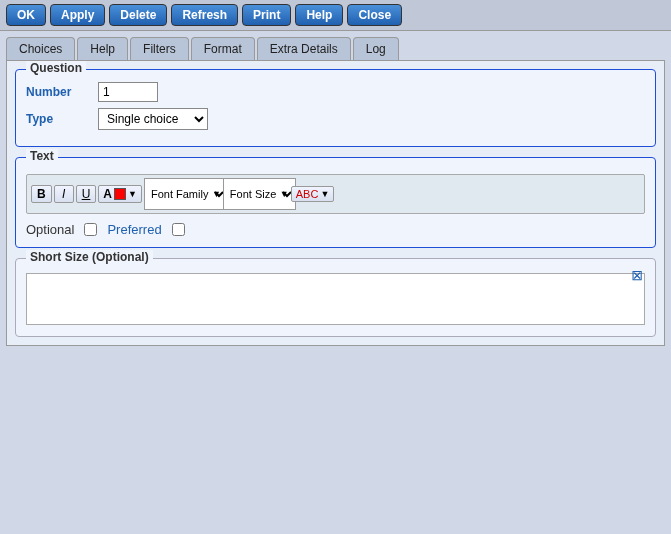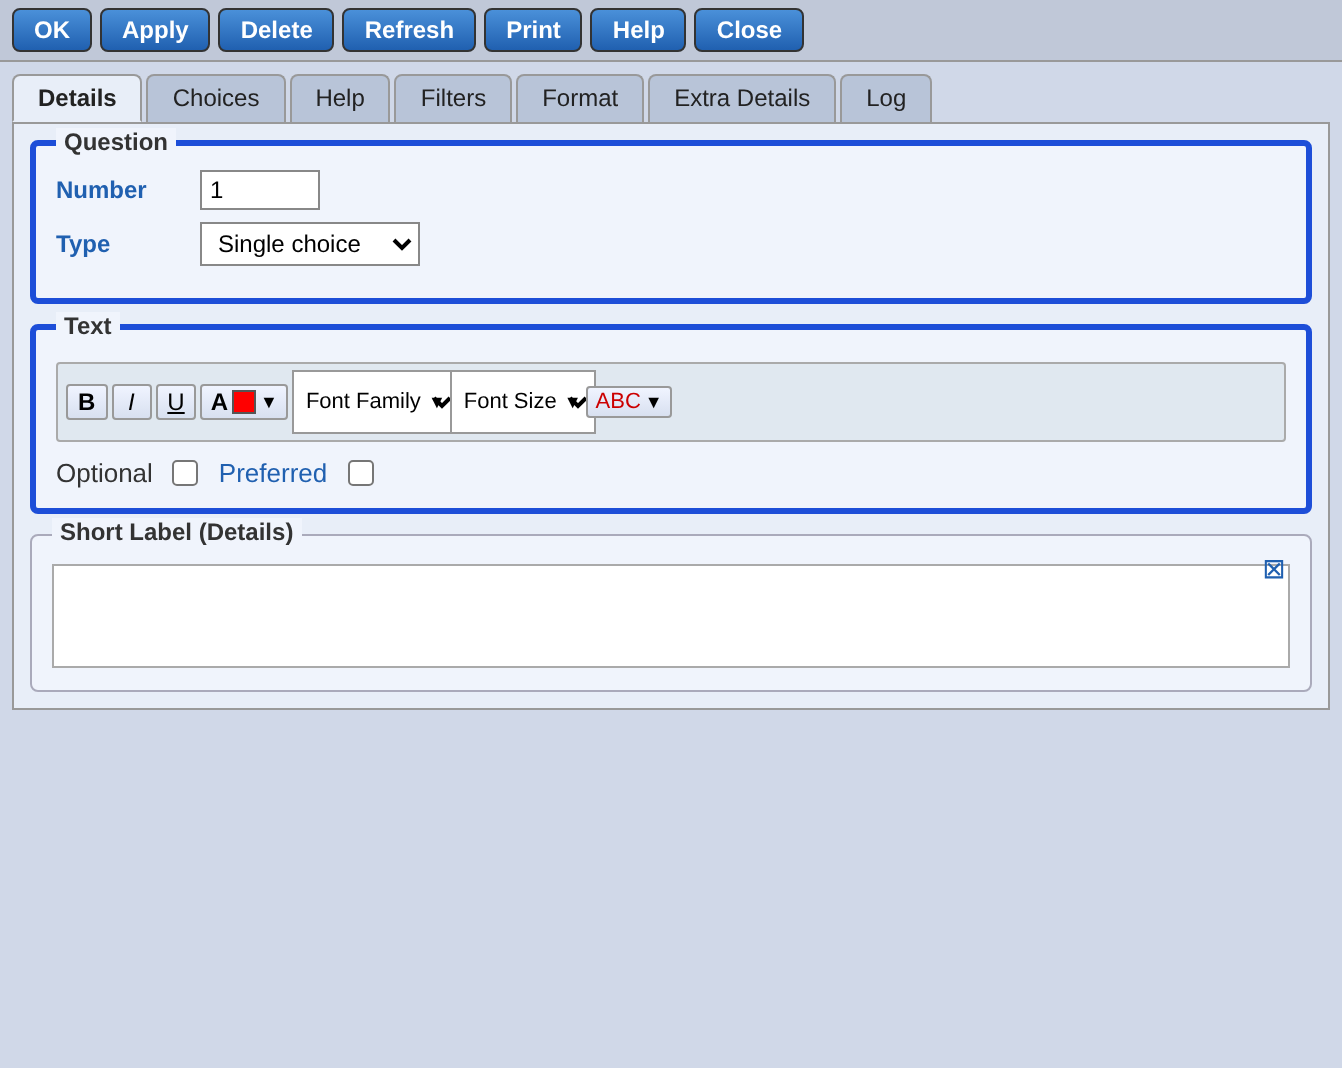--- a/index.html
+++ b/index.html
@@ -51,21 +51,21 @@
     
     #main {
       background: #e8eef8;
       border: 1px solid #999;
       margin: 0 6px 6px 6px;
       padding: 8px;
     }
 
     
     .section {
-      border: 3px solid #1d4ed8;
+      border: 1px solid #1d4ed8;
       border-radius: 4px;
       margin-bottom: 10px;
       padding: 8px 10px 10px;
       background: #f0f4fc;
       position: relative;
     }
     .section-legend {
       position: absolute;
       top: -9px;
       left: 10px;
@@ -228,21 +228,20 @@
   <button class="toolbar-btn">OK</button>
   <button class="toolbar-btn">Apply</button>
   <button class="toolbar-btn">Delete</button>
   <button class="toolbar-btn">Refresh</button>
   <button class="toolbar-btn">Print</button>
   <button class="toolbar-btn">Help</button>
   <button class="toolbar-btn">Close</button>
 </div>
 
 <div id="tabs">
-  <div class="tab active">Details</div>
   <div class="tab">Choices</div>
   <div class="tab">Help</div>
   <div class="tab">Filters</div>
   <div class="tab">Format</div>
   <div class="tab">Extra Details</div>
   <div class="tab">Log</div>
 </div>
 
 <div id="main">
 
@@ -297,18 +296,18 @@
 
     <div class="opt-row">
       <span class="opt-label">Optional</span>
       <input type="checkbox" style="">
       <span class="pref-label">Preferred</span>
       <input type="checkbox" style="">
     </div>
   </div>
 
   <div class="short-label-section">
-    <div class="short-label-legend">Short Label (Details)</div>
+    <div class="short-label-legend">Short Size (Optional)</div>
     <div class="expand-icon">⊠</div>
     <textarea class="short-label-input" style=""></textarea>
   </div>
 
 </div>
 
 </body></html>

